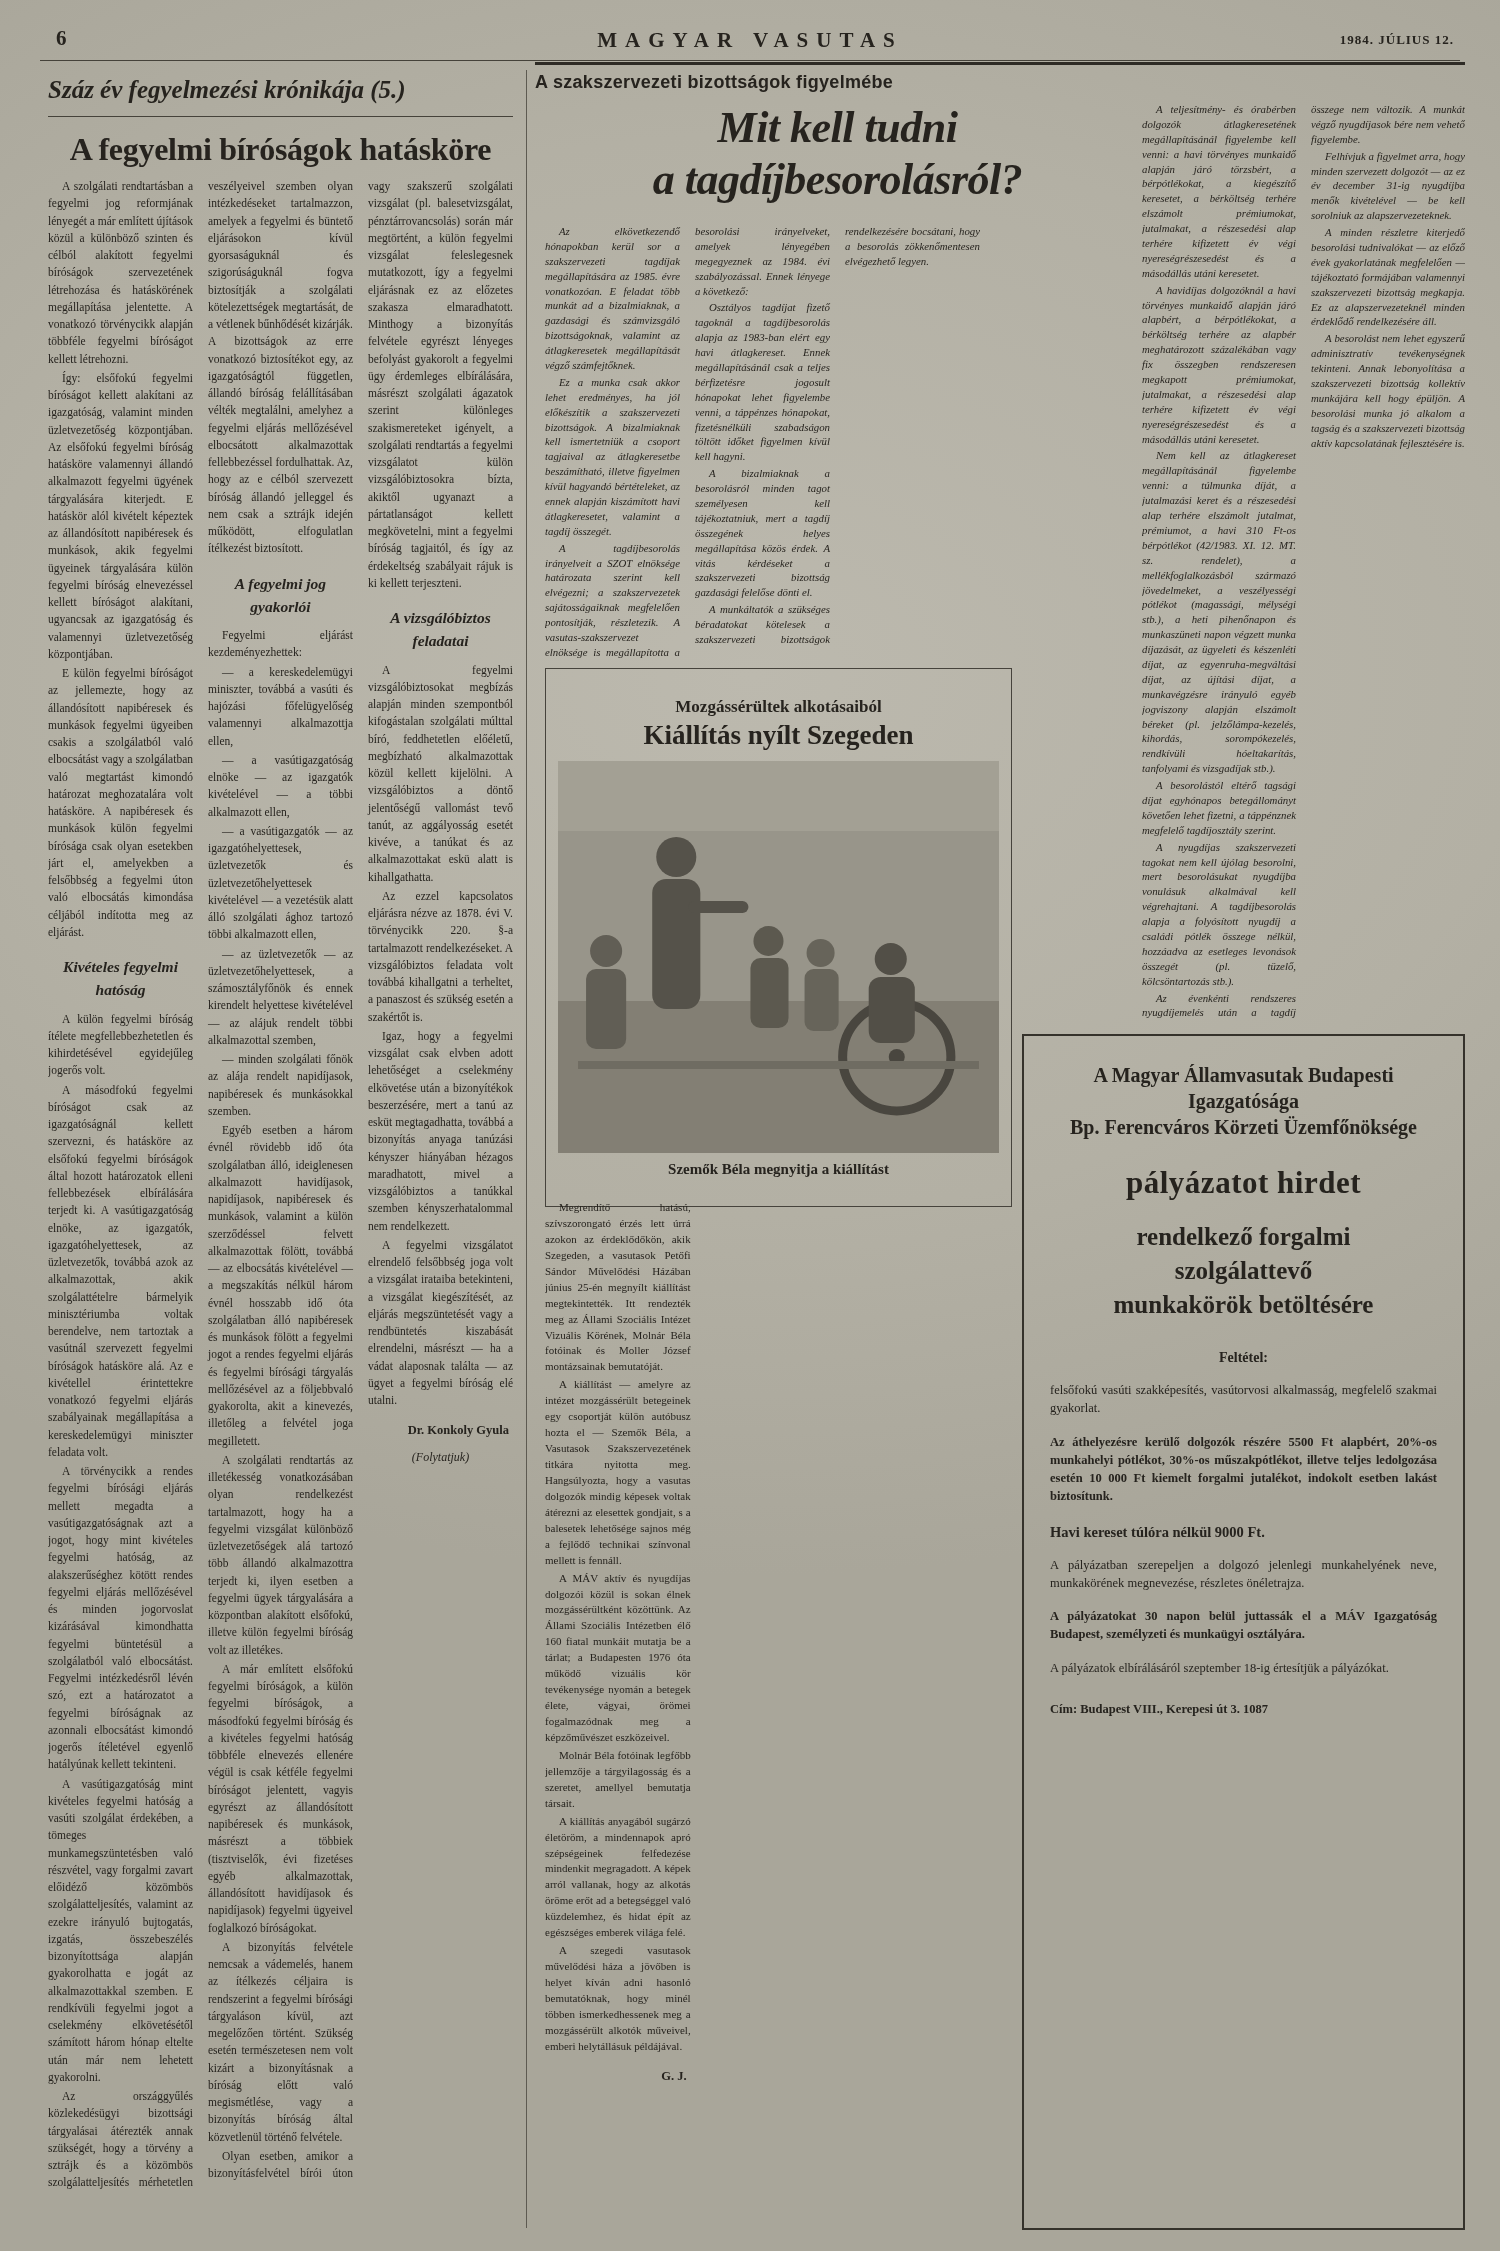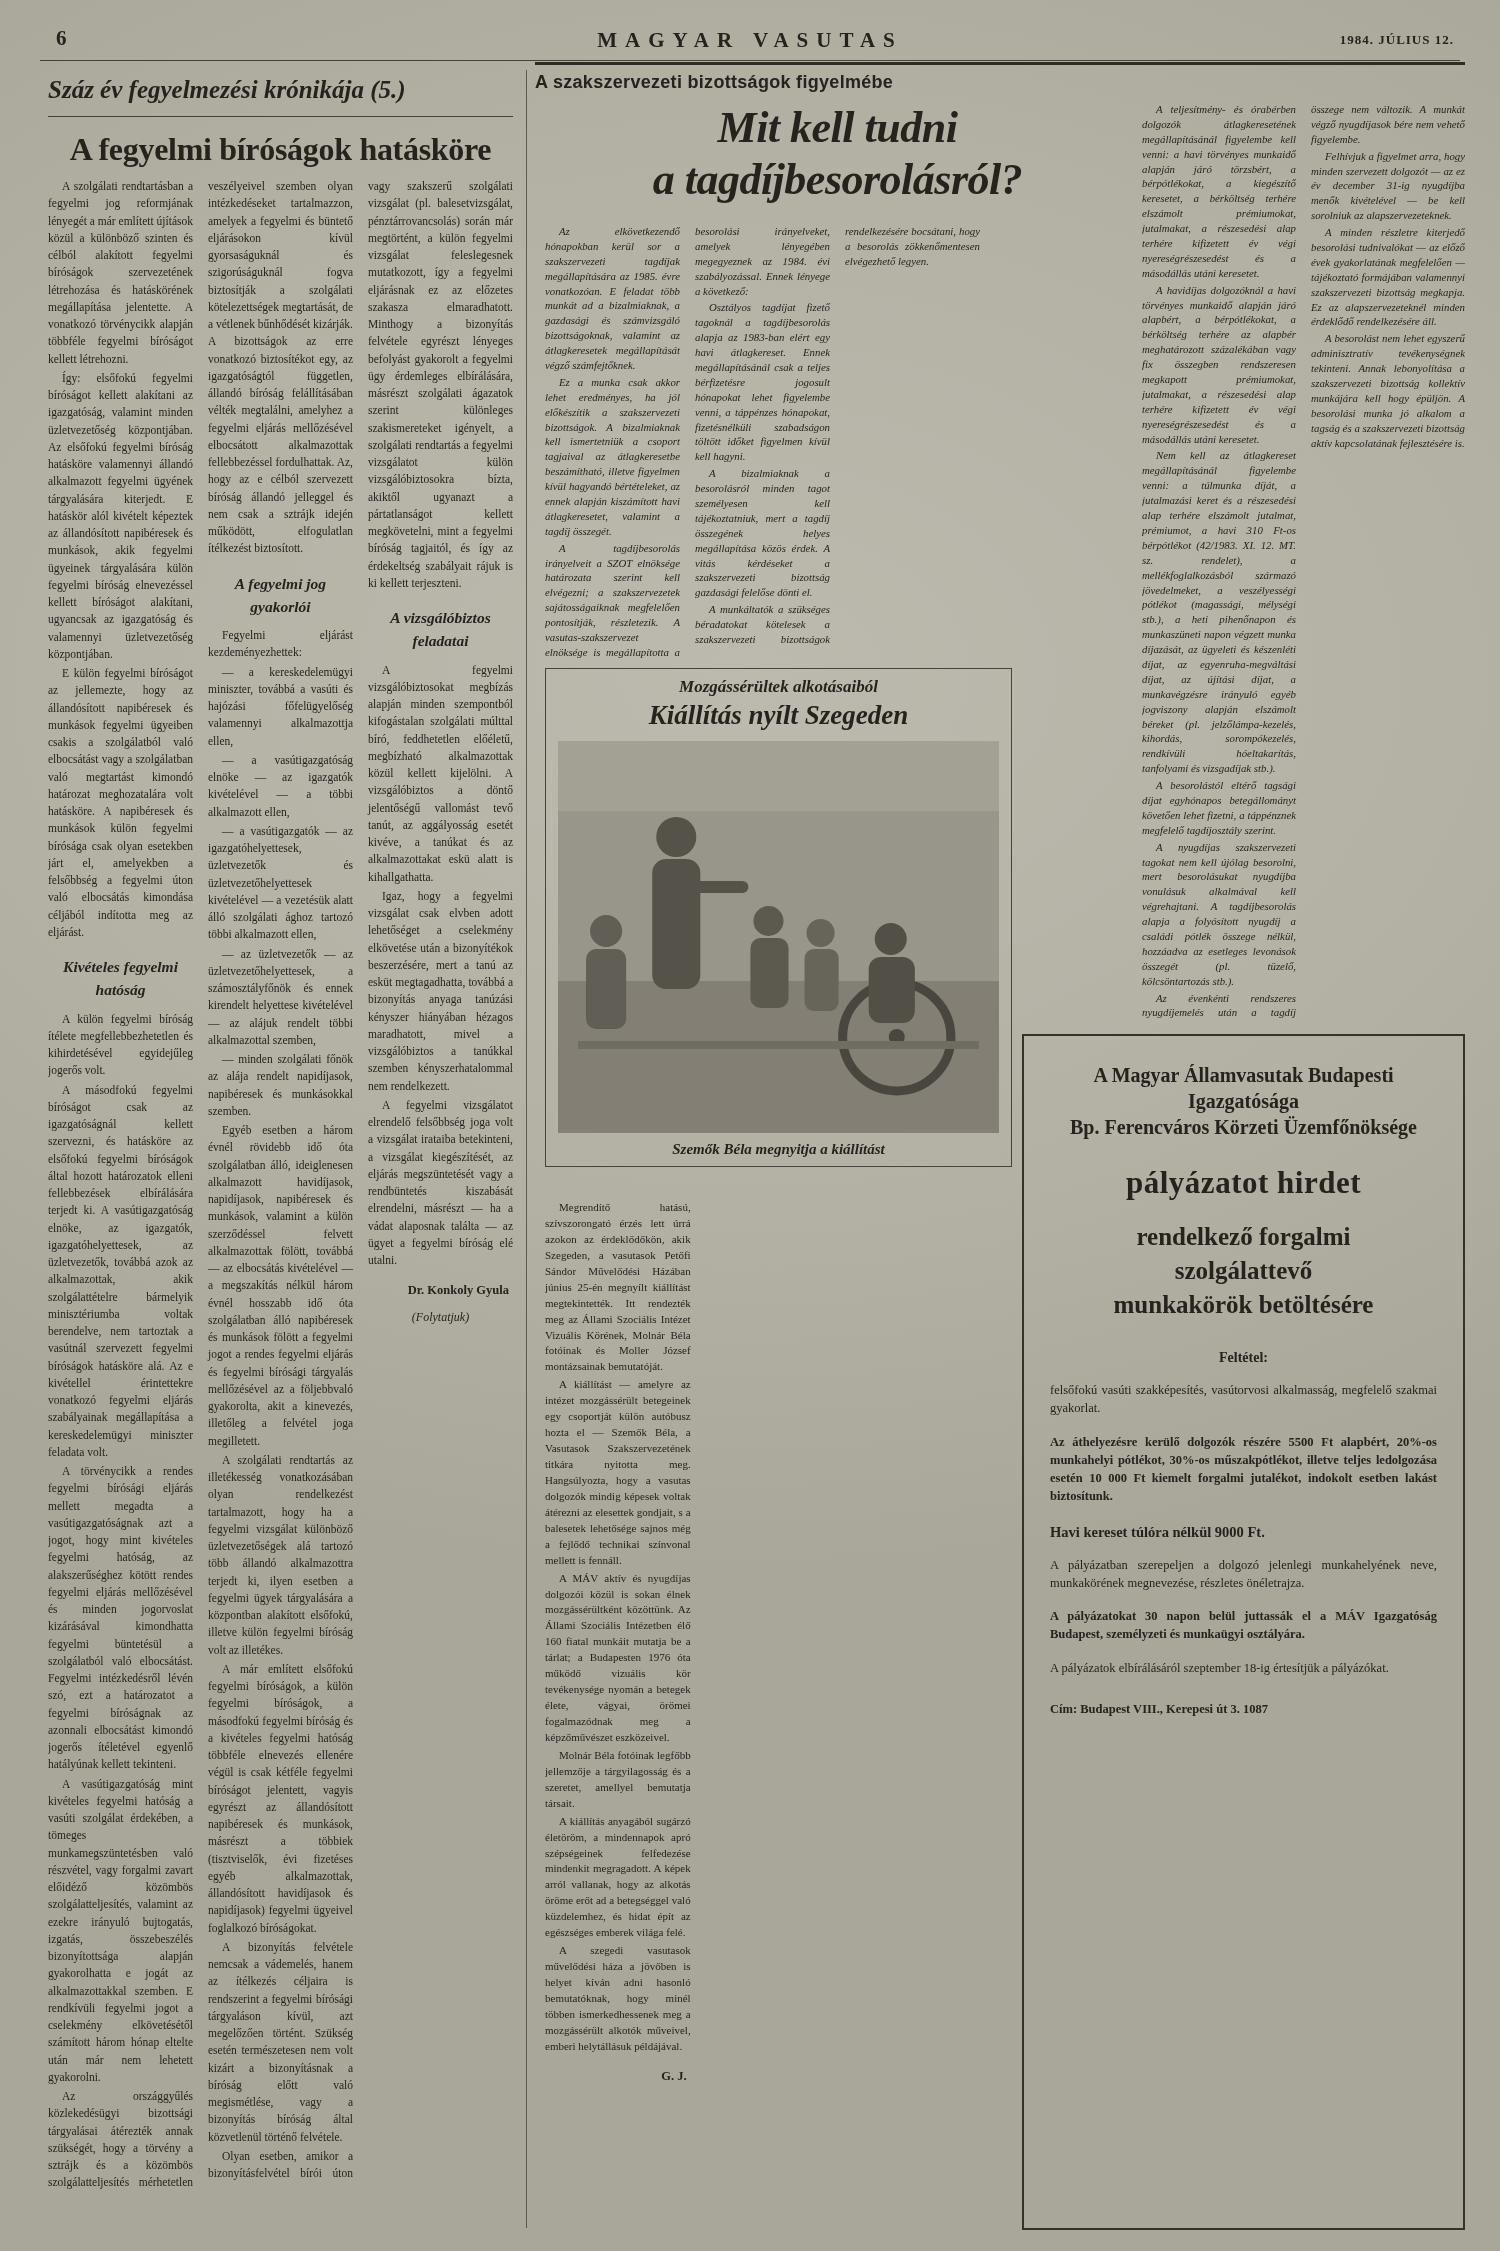--- a/index.html
+++ b/index.html
@@ -25,21 +25,21 @@
   .sig{text-align:right;font-weight:bold;font-size:12.5px;margin:12px 4px 0 0;text-indent:0;}
   .cont{text-align:center;font-style:italic;font-size:12px;margin-top:8px;text-indent:0;}
   
   .banner{position:absolute;left:535px;top:62px;width:930px;border-top:3px solid #2e2b25;padding-top:7px;
     font-family:"Liberation Sans","DejaVu Sans",sans-serif;font-weight:bold;font-size:18px;letter-spacing:0.3px;}
   .tagdij-headline{position:absolute;left:545px;top:102px;width:585px;text-align:center;
     font-weight:bold;font-style:italic;font-size:44px;line-height:1.18;letter-spacing:-0.5px;}
   .tagdij-main{position:absolute;left:545px;top:224px;width:585px;height:436px;column-count:4;font-size:10.8px;line-height:1.38;font-style:italic;}
   .tagdij-right{position:absolute;left:1142px;top:102px;width:323px;height:925px;column-count:2;font-size:10.8px;line-height:1.38;font-style:italic;}
   
-  .exhibit{position:absolute;left:545px;top:668px;width:467px;border:1px solid #46433c;padding:8px 12px;box-sizing:border-box;font-style:italic;}
+  .exhibit{position:absolute;left:545px;top:668px;width:467px;border:1px solid #46433c;padding:28px 12px;box-sizing:border-box;}
   .exh-kicker{font-weight:bold;font-size:17px;text-align:center;}
   .exh-title{font-weight:bold;font-size:27px;text-align:center;margin-top:3px;}
   .exh-photo{width:100%;height:392px;margin-top:10px;display:block;}
   .exh-caption{font-weight:bold;font-size:15px;text-align:center;margin-top:8px;}
   .review{position:absolute;left:545px;top:1200px;width:467px;height:1030px;column-count:3;font-size:11px;line-height:1.45;}
   
   .ad{position:absolute;left:1022px;top:1034px;width:443px;height:1196px;border:2px solid #35322b;box-sizing:border-box;
     padding:26px 26px;display:flex;flex-direction:column;gap:15px;text-align:center;}
   .ad-org{font-weight:bold;font-size:20px;line-height:1.3;}
   .ad-title{font-weight:bold;font-size:31px;margin-top:10px;letter-spacing:0.5px;}
@@ -83,20 +83,21 @@
         <p class="p">— a vasútigazgatók — az igazgatóhelyettesek, üzletvezetők és üzletvezetőhelyettesek kivételével — a vezetésük alatt álló szolgálati ághoz tartozó többi alkalmazott ellen,</p>
         <p class="p">— az üzletvezetők — az üzletvezetőhelyettesek, a számosztályfőnök és ennek kirendelt helyettese kivételével — az alájuk rendelt többi alkalmazottal szemben,</p>
         <p class="p">— minden szolgálati főnök az alája rendelt napidíjasok, napibéresek és munkásokkal szemben.</p>
         <p class="p">Egyéb esetben a három évnél rövidebb idő óta szolgálatban álló, ideiglenesen alkalmazott havidíjasok, napidíjasok, napibéresek és munkások, valamint a külön szerződéssel felvett alkalmazottak fölött, továbbá — az elbocsátás kivételével — a megszakítás nélkül három évnél hosszabb idő óta szolgálatban álló napibéresek és munkások fölött a fegyelmi jogot a rendes fegyelmi eljárás és fegyelmi bírósági tárgyalás mellőzésével az a följebbvaló gyakorolta, akit a kinevezés, illetőleg a felvétel joga megilletett.</p>
         <p class="p">A szolgálati rendtartás az illetékesség vonatkozásában olyan rendelkezést tartalmazott, hogy ha a fegyelmi vizsgálat különböző üzletvezetőségek alá tartozó több állandó alkalmazottra terjedt ki, ilyen esetben a fegyelmi ügyek tárgyalására a központban alakított elsőfokú, illetve külön fegyelmi bíróság volt az illetékes.</p>
         <p class="p">A már említett elsőfokú fegyelmi bíróságok, a külön fegyelmi bíróságok, a másodfokú fegyelmi bíróság és a kivételes fegyelmi hatóság többféle elnevezés ellenére végül is csak kétféle fegyelmi bíróságot jelentett, vagyis egyrészt az állandósított napibéresek és munkások, másrészt a többiek (tisztviselők, évi fizetéses egyéb alkalmazottak, állandósított havidíjasok és napidíjasok) fegyelmi ügyeivel foglalkozó bíróságokat.</p>
         <p class="p">A bizonyítás felvétele nemcsak a vádemelés, hanem az ítélkezés céljaira is rendszerint a fegyelmi bírósági tárgyaláson kívül, azt megelőzően történt. Szükség esetén természetesen nem volt kizárt a bizonyításnak a bíróság előtt való megismétlése, vagy a bizonyítás bíróság által közvetlenül történő felvétele.</p>
         <p class="p">Olyan esetben, amikor a bizonyításfelvétel bírói úton vagy szakszerű szolgálati vizsgálat (pl. balesetvizsgálat, pénztárrovancsolás) során már megtörtént, a külön fegyelmi vizsgálat feleslegesnek mutatkozott, így a fegyelmi eljárásnak ez az előzetes szakasza elmaradhatott. Minthogy a bizonyítás felvétele egyrészt lényeges befolyást gyakorolt a fegyelmi ügy érdemleges elbírálására, másrészt szolgálati ágazatok szerint különleges szakismereteket igényelt, a szolgálati rendtartás a fegyelmi vizsgálatot külön vizsgálóbiztosokra bízta, akiktől ugyanazt a pártatlanságot kellett megkövetelni, mint a fegyelmi bíróság tagjaitól, és így az érdekeltség szabályait rájuk is ki kellett terjeszteni.</p>
         <h4 class="subhead">A vizsgálóbiztos feladatai</h4>
         <p class="p">A fegyelmi vizsgálóbiztosokat megbízás alapján minden szempontból kifogástalan szolgálati múlttal bíró, feddhetetlen előéletű, megbízható alkalmazottak közül kellett kijelölni. A vizsgálóbiztos a döntő jelentőségű vallomást tevő tanút, az aggályosság esetét kivéve, a tanúkat és az alkalmazottakat eskü alatt is kihallgathatta.</p>
+        <p class="p">Az ezzel kapcsolatos eljárásra nézve az 1878. évi V. törvénycikk 220. §-a tartalmazott rendelkezéseket. A vizsgálóbiztos feladata volt továbbá kihallgatni a terheltet, a panaszost és szükség esetén a szakértőt is.</p>
         <p class="p">Igaz, hogy a fegyelmi vizsgálat csak elvben adott lehetőséget a cselekmény elkövetése után a bizonyítékok beszerzésére, mert a tanú az esküt megtagadhatta, továbbá a bizonyítás anyaga tanúzási kényszer hiányában hézagos maradhatott, mivel a vizsgálóbiztos a tanúkkal szemben kényszerhatalommal nem rendelkezett.</p>
         <p class="p">A fegyelmi vizsgálatot elrendelő felsőbbség joga volt a vizsgálat irataiba betekinteni, a vizsgálat kiegészítését, az eljárás megszüntetését vagy a rendbüntetés kiszabását elrendelni, másrészt — ha a vádat alaposnak találta — az ügyet a fegyelmi bíróság elé utalni.</p>
         <p class="sig">Dr. Konkoly Gyula</p>
         <p class="cont">(Folytatjuk)</p>
       </div>
   </div>
 
   <div class="banner">A szakszervezeti bizottságok figyelmébe</div>
   <div class="tagdij-headline">
     <div>Mit kell tudni</div>

